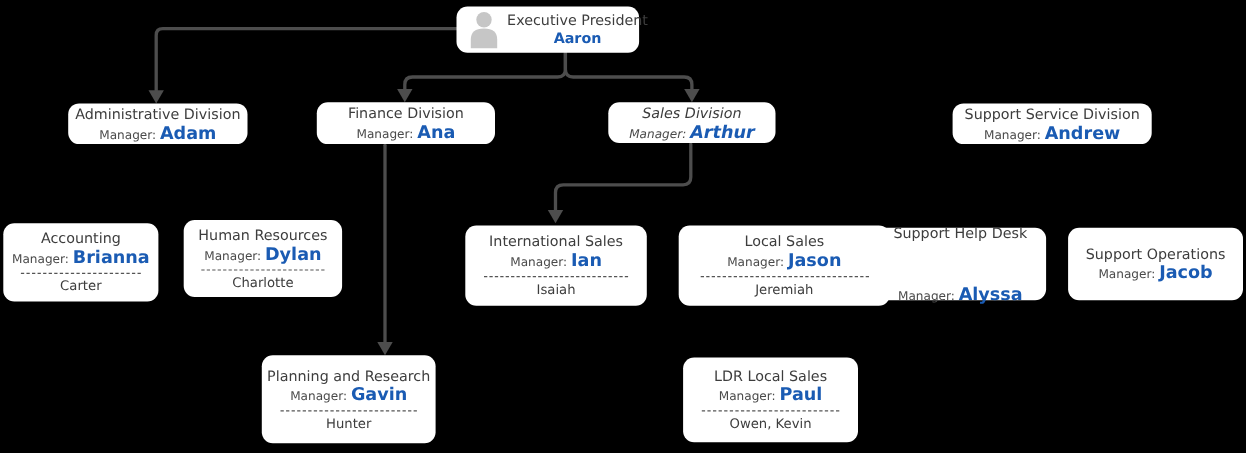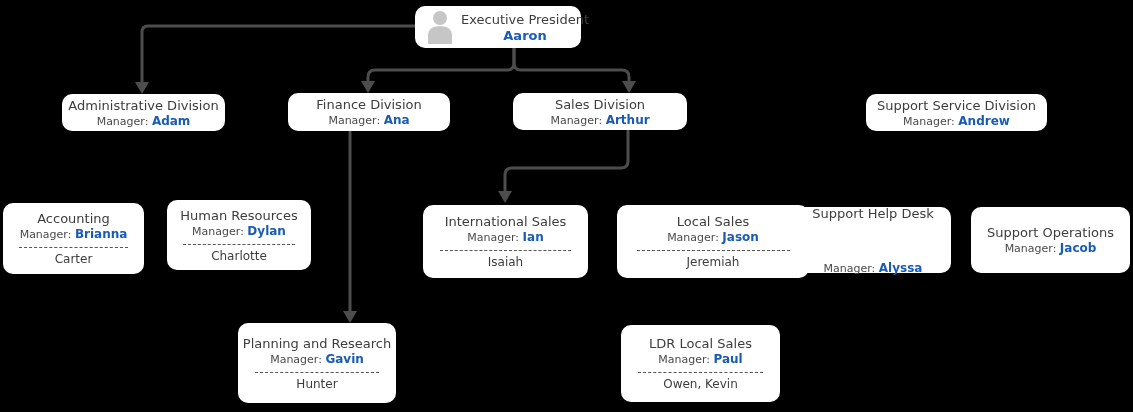--- a/index.html
+++ b/index.html
@@ -40,21 +40,21 @@
     white-space: nowrap;
     line-height: 17px;
   }
   .manager-line {
     font-size: 11px;
     color: var(--manager-label, #4a4a4a);
     white-space: nowrap;
     line-height: 15px;
   }
   .manager-name {
-    font-size: 12px;
+    font-size: 16px;
     font-weight: bold;
     color: var(--manager-name, #1a5bb3);
   }
   .divider {
     width: 85%;
     border-top: 1px dashed var(--divider, #555555);
     margin: 5px auto 4px auto;
   }
   .employees {
     font-size: 12px;
@@ -79,21 +79,21 @@
     flex-direction: column;
     align-items: center;
   }
   .exec-title { font-size: 13px; }
   .exec-name { font-size: 13px; }
 
   
   .pos-exec           { left: 415px; top: 6px;   width: 166px; height: 42px; }
   .pos-admin          { left: 62px;  top: 94px;  width: 163px; height: 37px; }
   .pos-finance        { left: 288px; top: 93px;  width: 162px; height: 38px; }
-  .pos-sales          { left: 513px; top: 93px;  width: 174px; height: 37px; }
+  .pos-sales          { left: 553px; top: 93px;  width: 152px; height: 37px; font-style: italic; }
   .pos-support-div    { left: 866px; top: 94px;  width: 181px; height: 37px; }
   .pos-accounting     { left: 3px;   top: 203px; width: 141px; height: 71px; }
   .pos-hr             { left: 167px; top: 200px; width: 144px; height: 70px; }
   .pos-intl-sales     { left: 423px; top: 205px; width: 165px; height: 73px; }
   .pos-local-sales    { left: 617px; top: 205px; width: 192px; height: 73px; }
   .pos-help-desk      { left: 795px; top: 207px; width: 156px; height: 66px; gap: 39px; }
   .pos-support-ops    { left: 971px; top: 207px; width: 159px; height: 66px; }
   .pos-planning       { left: 238px; top: 323px; width: 158px; height: 80px; }
   .pos-ldr-intl       { left: 421px; top: 321px; width: 165px; height: 74px; }
   .pos-ldr-local      { left: 621px; top: 325px; width: 159px; height: 77px; }

